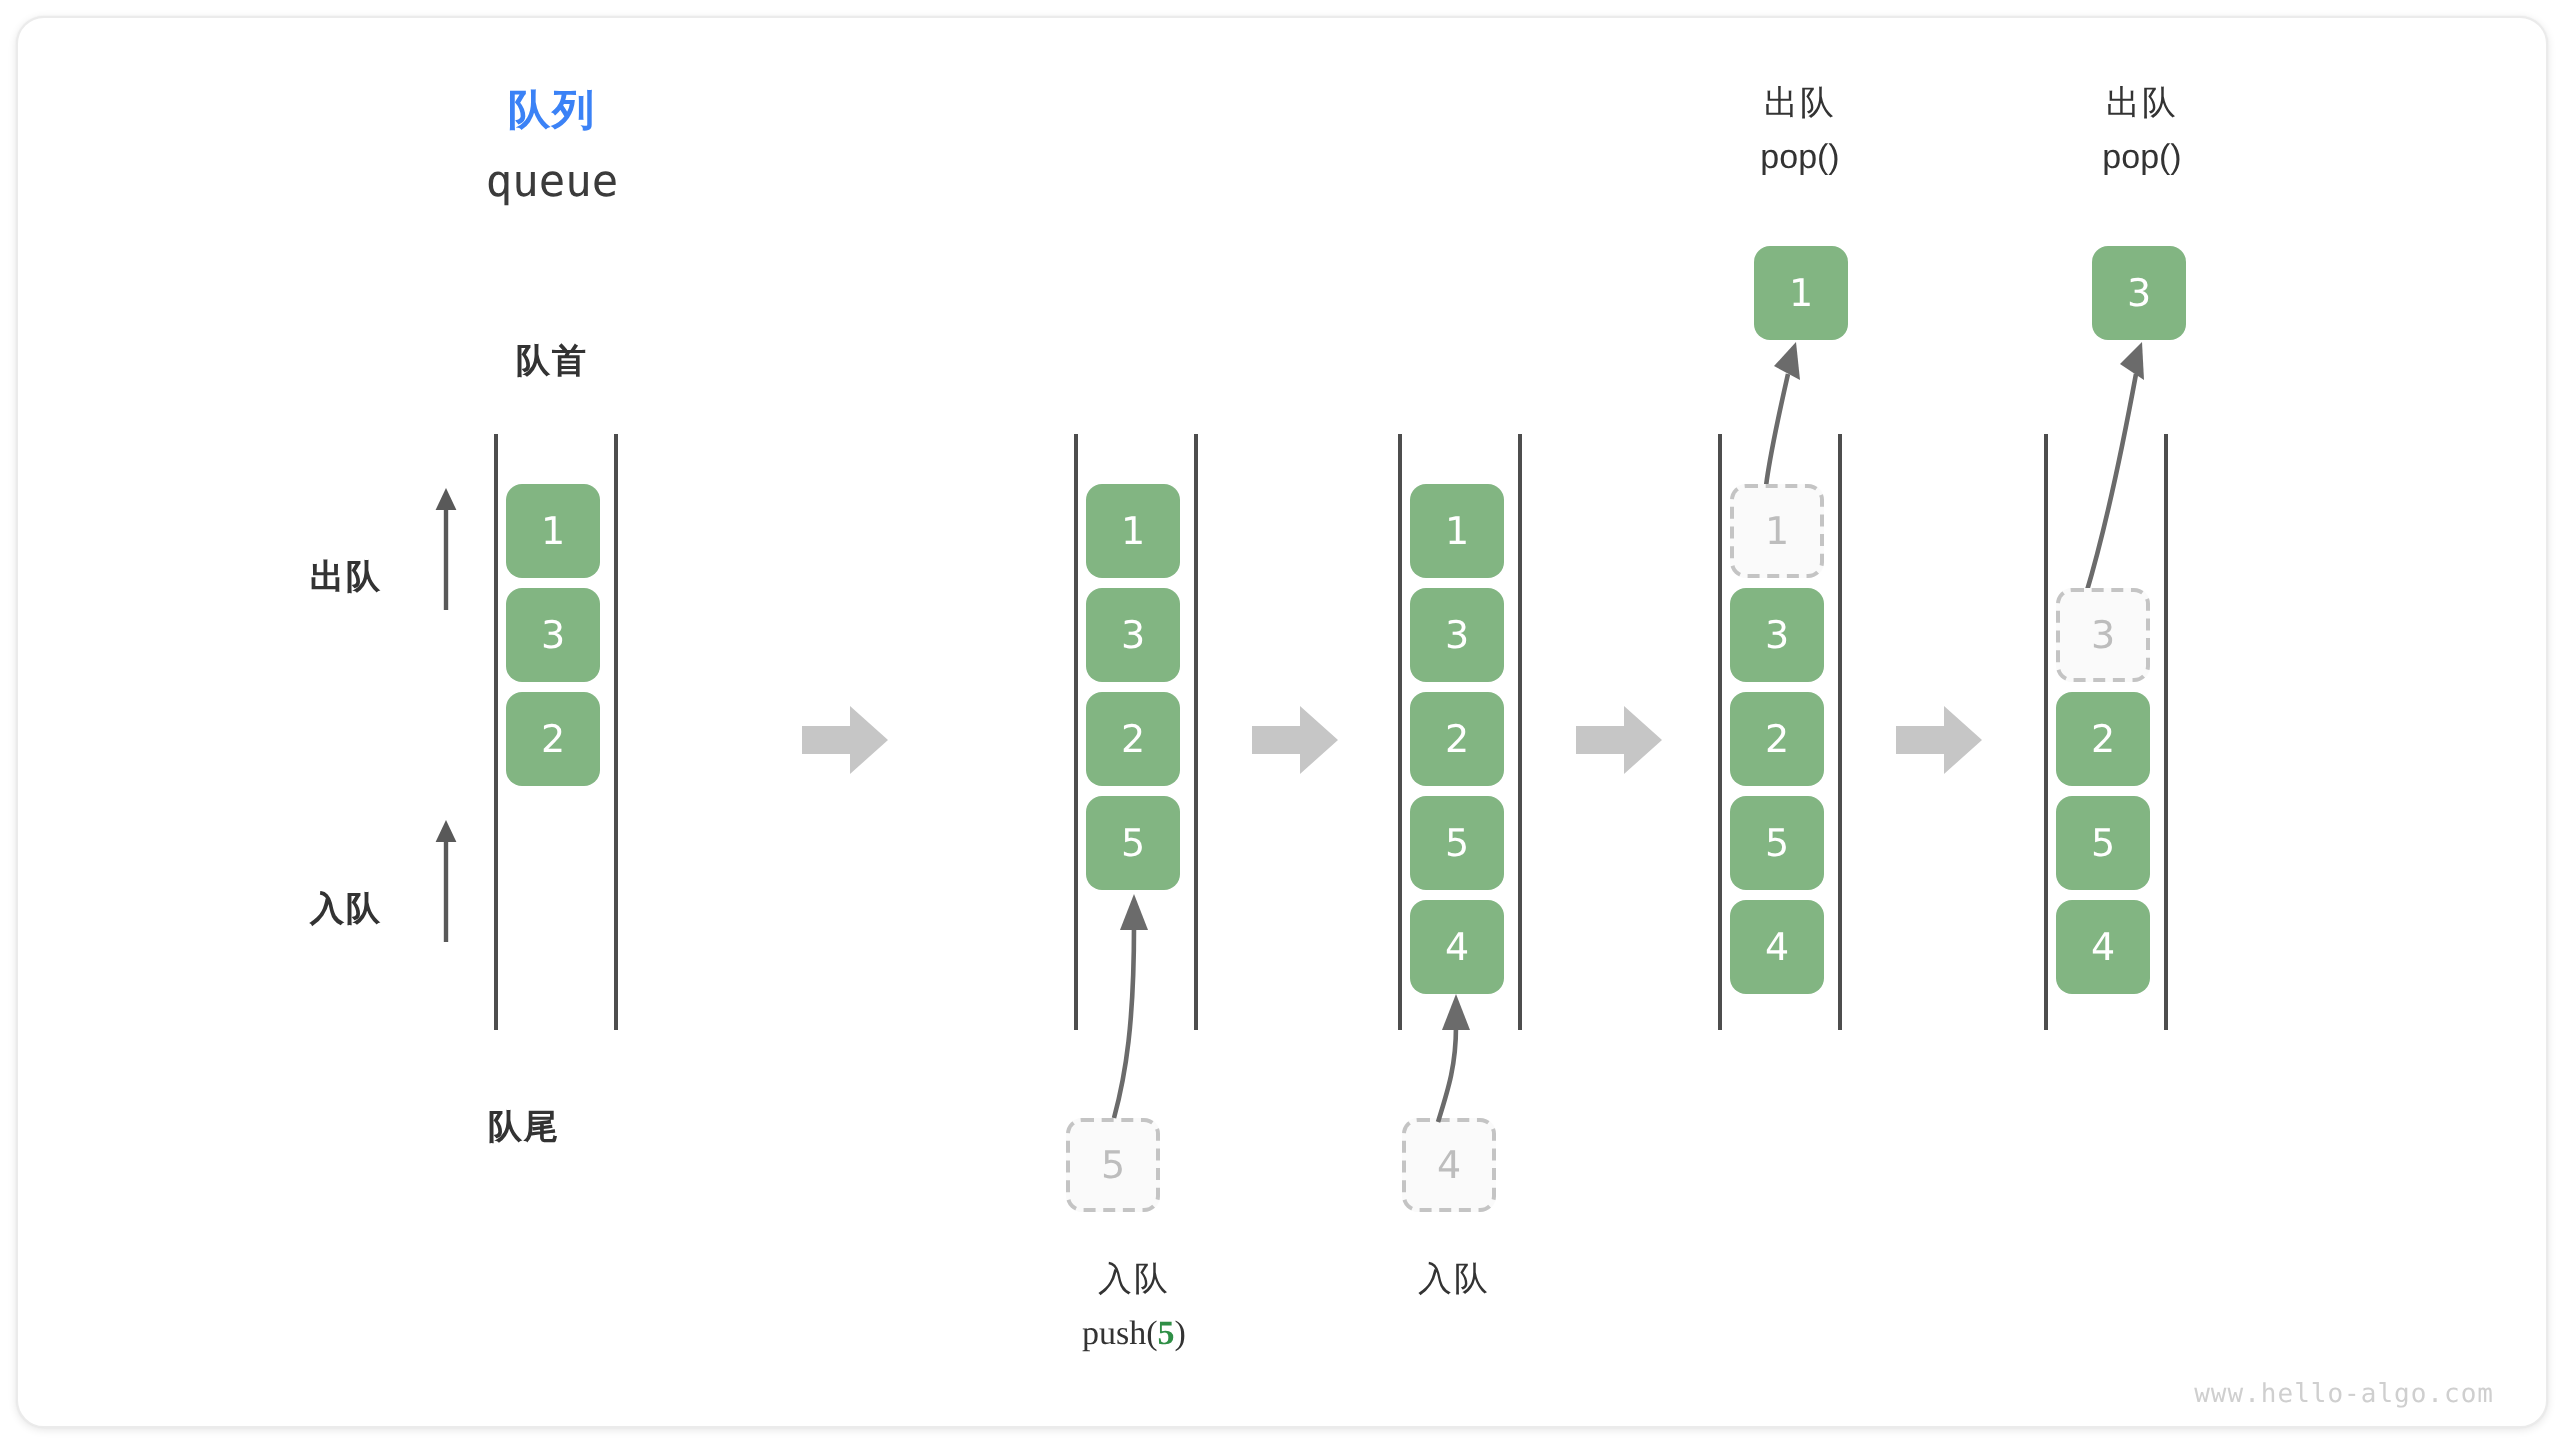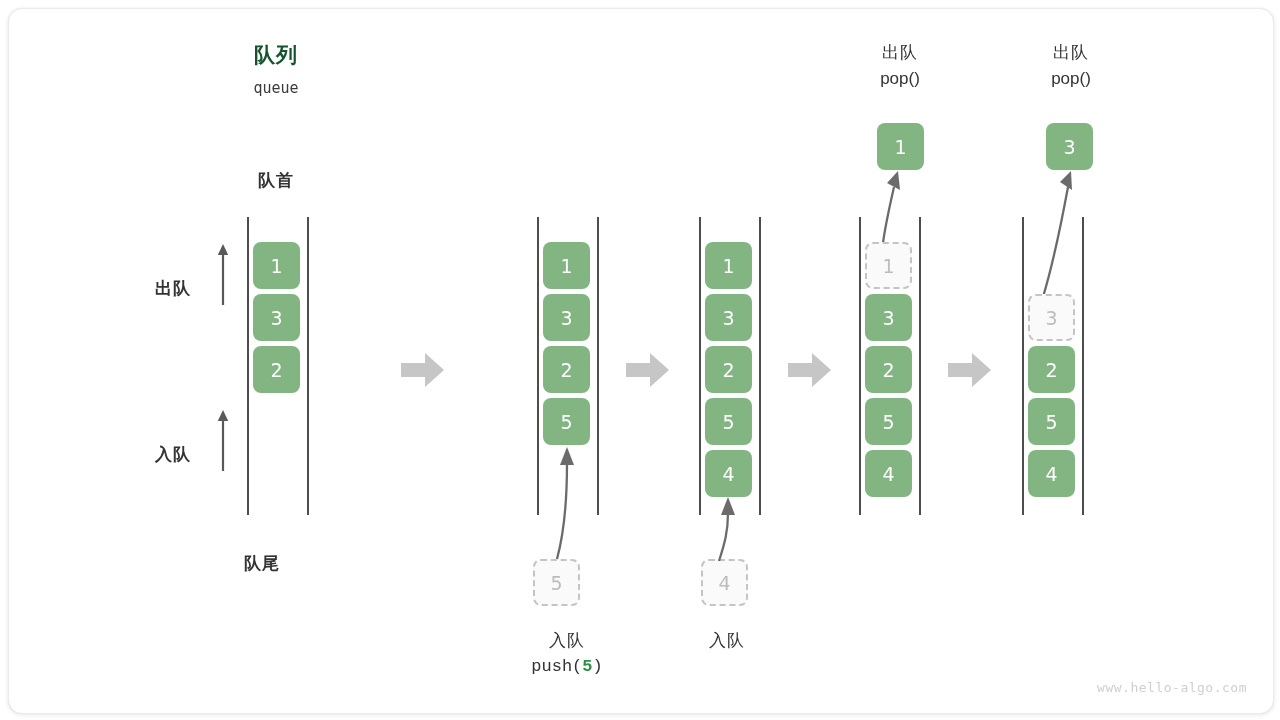--- a/index.html
+++ b/index.html
@@ -28,29 +28,29 @@
   }
 
   
   .title-cn {
     position: absolute;
     left: 192px; top: 32px;
     width: 150px;
     text-align: center;
     font-size: 21px;
     font-weight: bold;
-    color: #14532d;
+    color: #3b82f6;
     letter-spacing: 1px;
   }
   .title-en {
     position: absolute;
     left: 192px; top: 70px;
     width: 150px;
     text-align: center;
-    font-size: 15px;
+    font-size: 22px;
     color: #3b3b3b;
     font-family: "DejaVu Sans Mono", "Liberation Mono", monospace;
   }
 
   
   .hdr-label {
     position: absolute;
     width: 150px;
     text-align: center;
     font-size: 17px;
@@ -124,21 +124,21 @@
   }
   .caption .cap-cn {
     font-size: 17px;
     color: #333333;
     letter-spacing: 1px;
     line-height: 26px;
   }
   .caption .cap-code {
     font-size: 17px;
     color: #333333;
-    font-family: Liberation Mono, monospace;
+    font-family: Liberation Serif, serif;
     line-height: 28px;
     white-space: pre;
   }
   .cap-code .num { color: #2f8f46; font-weight: bold; }
 
   
   .pop-caption {
     position: absolute;
     width: 160px;
     text-align: center;
@@ -153,21 +153,21 @@
     font-size: 17px;
     color: #333333;
     font-family: Liberation Sans, sans-serif;
     line-height: 28px;
   }
 
   
   .watermark {
     position: absolute;
     right: 26px;
-    bottom: 18px;
+    bottom: 8px;
     font-size: 13px;
     color: #cfcfcf;
     font-family: "DejaVu Sans Mono", "Liberation Mono", monospace;
     letter-spacing: 0.5px;
   }
 </style>
 </head>
 <body>
 
 <div id="canvas">

